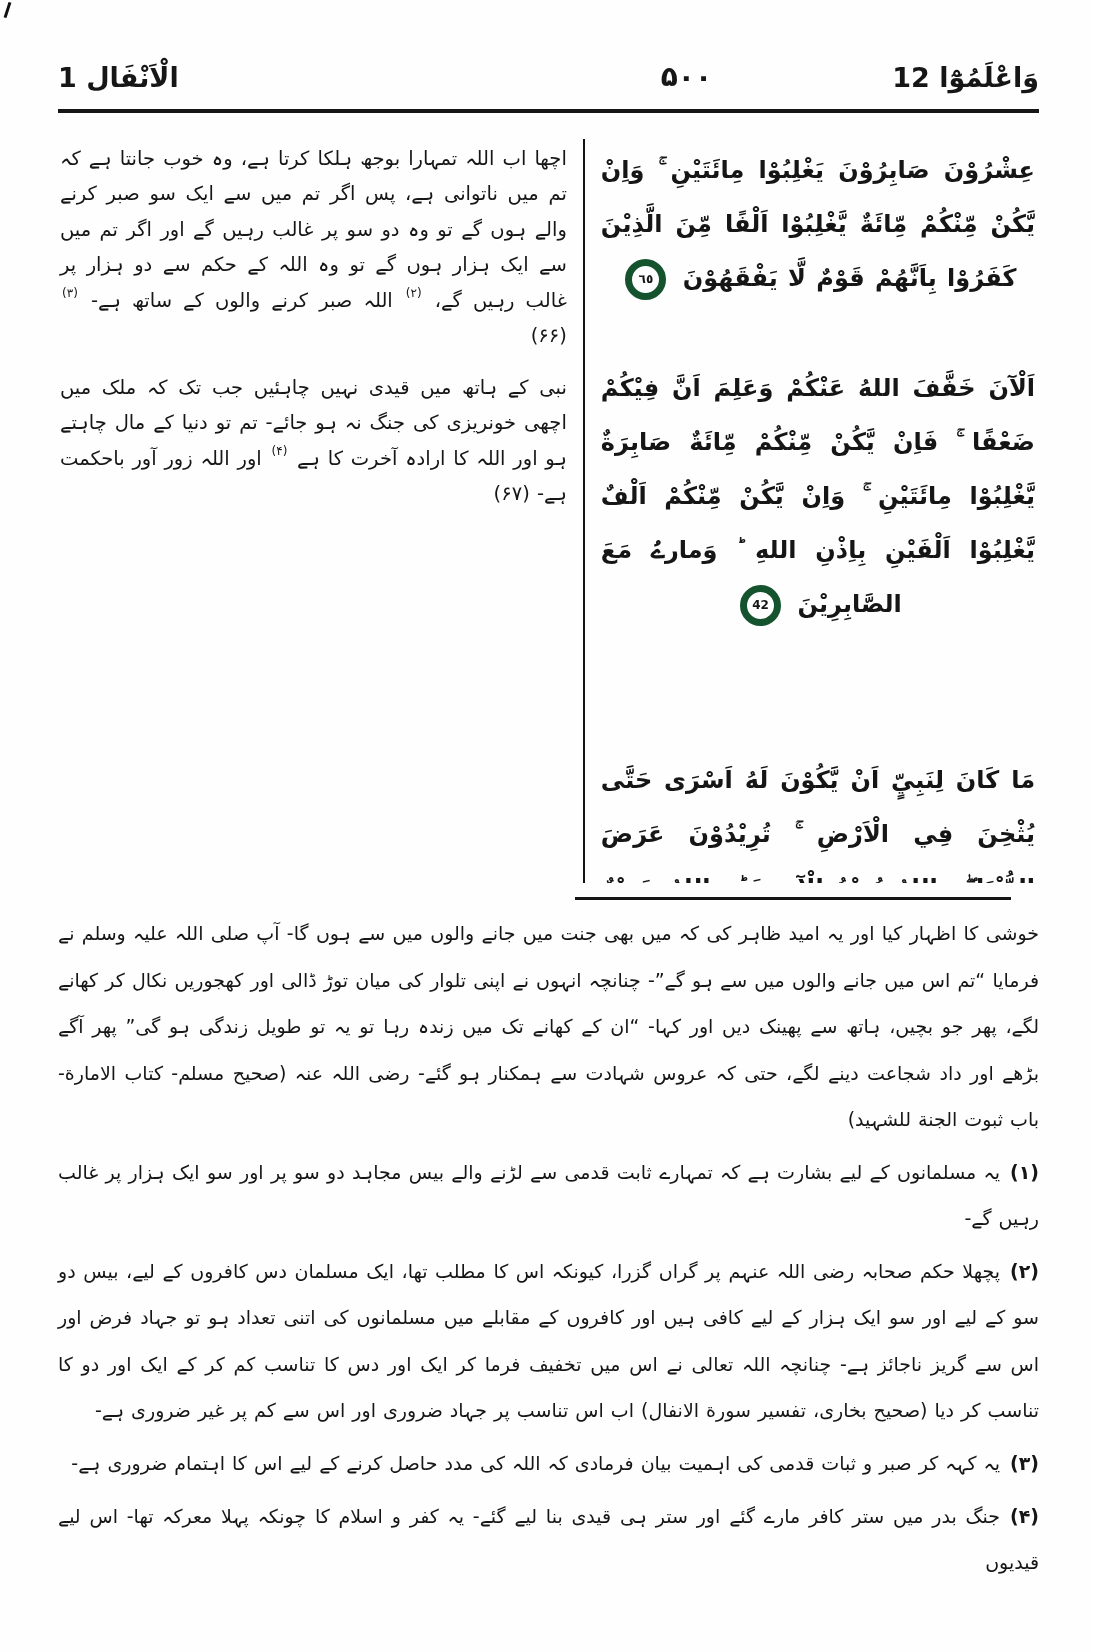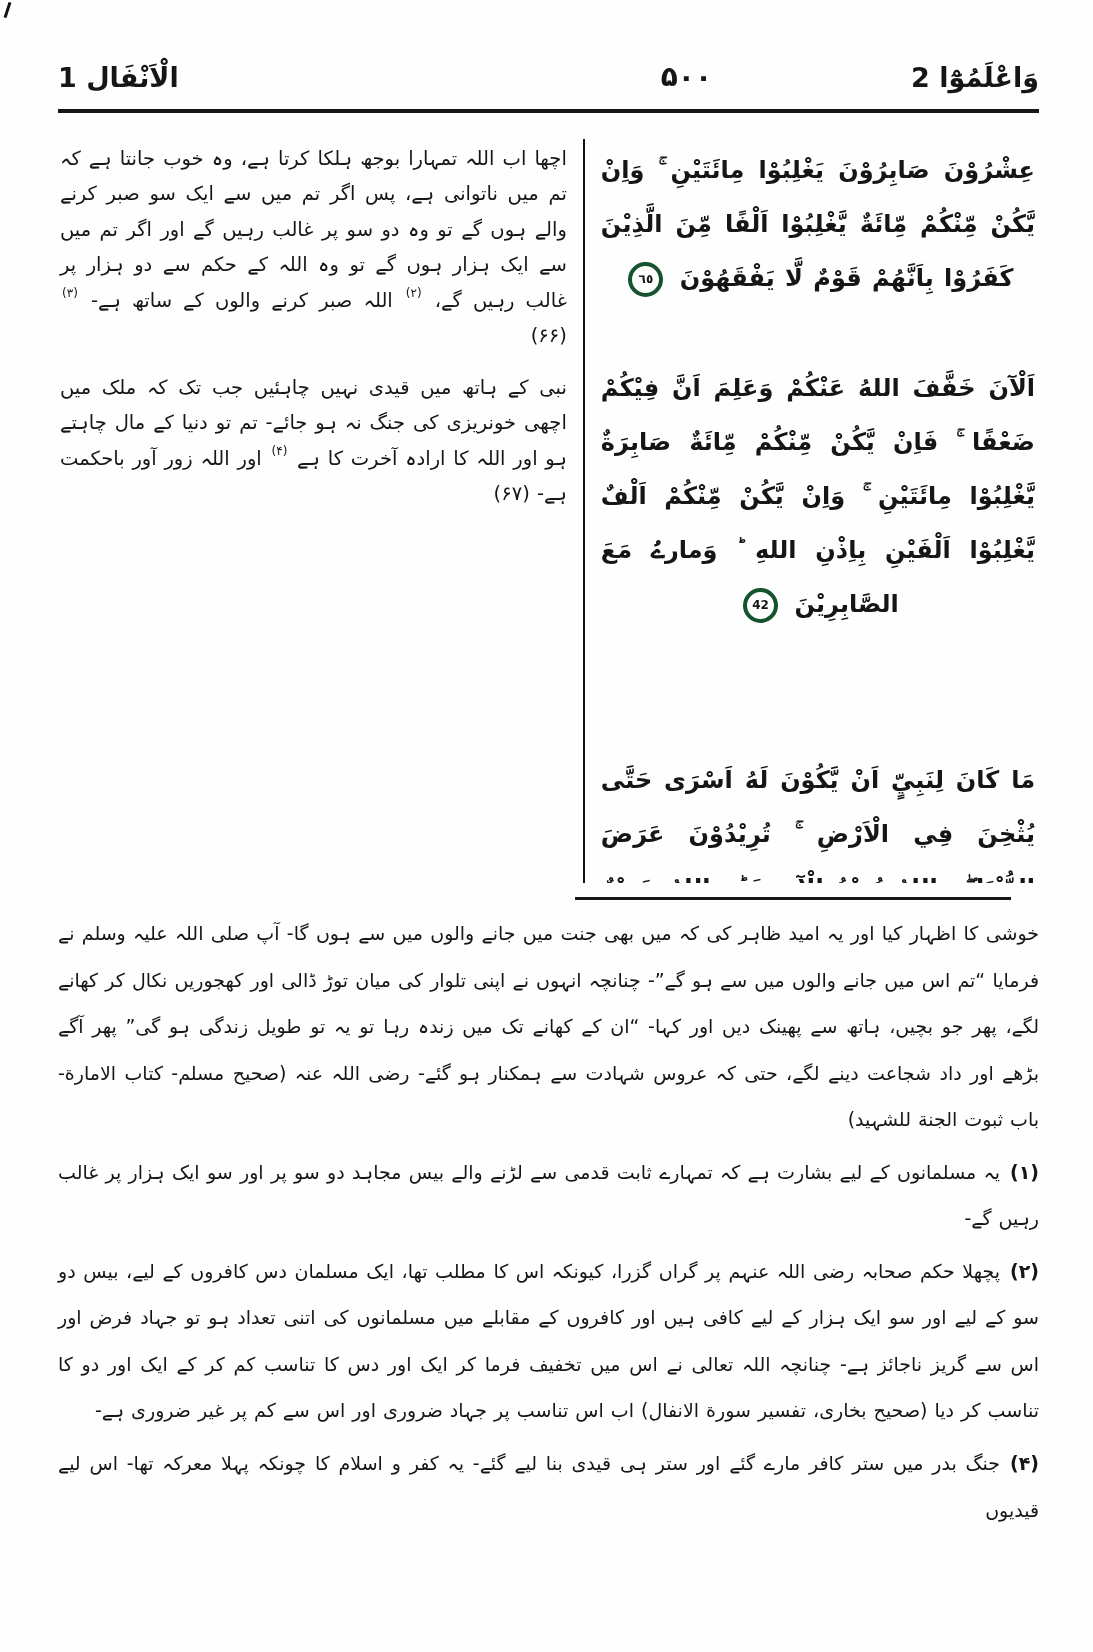--- a/index.html
+++ b/index.html
@@ -59,21 +59,21 @@
     line-height:2.25;
     text-align:justify;
     text-align-last:center;
     word-spacing:2px;
   }
   .verse.v0{margin-bottom:56px;}
   .verse.v1{margin-bottom:122px;}
   .aya-marker{
     display:inline-flex;align-items:center;justify-content:center;
     width:27px;height:27px;
-    border:4px solid #14532d;border-radius:50%;
+    border:7px solid #14532d;border-radius:50%;
     font-size:12px;font-weight:bold;
     vertical-align:middle;
     margin:0 6px;
   }
   .tpara{
     margin:0 0 16px 0;
     font-size:19.5px;
     line-height:1.82;
     text-align:justify;
     word-spacing:1px;
@@ -103,21 +103,21 @@
   }
 </style>
 </head>
 <body>
 
 <div class="page">
 
   <span class="corner-mark"></span>
 
   <header class="page-header">
-    <div class="h-cell juz-title">وَاعْلَمُوْٓا 2</div>
+    <div class="h-cell juz-title">وَاعْلَمُوْٓا 12</div>
     <div class="h-cell page-number">۵۰۰</div>
     <div class="h-cell surah-title">الْاَنْفَال 1</div>
   </header>
 
   <div class="header-rule"></div>
 
   <main class="columns">
     <section class="quran-col">
         <div class="verse v0"><span class="vtext">عِشْرُوْنَ صَابِرُوْنَ يَغْلِبُوْا مِائَتَيْنِ ۚ وَاِنْ يَّكُنْ مِّنْكُمْ مِّائَةٌ يَّغْلِبُوْا اَلْفًا مِّنَ الَّذِيْنَ كَفَرُوْا بِاَنَّهُمْ قَوْمٌ لَّا يَفْقَهُوْنَ</span> <span class="aya-marker">٦٥</span></div>
         <div class="verse v1"><span class="vtext">اَلْآنَ خَفَّفَ اللهُ عَنْكُمْ وَعَلِمَ اَنَّ فِيْكُمْ ضَعْفًا ۚ فَاِنْ يَّكُنْ مِّنْكُمْ مِّائَةٌ صَابِرَةٌ يَّغْلِبُوْا مِائَتَيْنِ ۚ وَاِنْ يَّكُنْ مِّنْكُمْ اَلْفٌ يَّغْلِبُوْا اَلْفَيْنِ بِاِذْنِ اللهِ ؕ وَمارےُ مَعَ الصَّابِرِيْنَ</span> <span class="aya-marker">42</span></div>
@@ -128,16 +128,17 @@
         <p class="tpara">نبی کے ہاتھ میں قیدی نہیں چاہئیں جب تک کہ ملک میں اچھی خونریزی کی جنگ نہ ہو جائے- تم تو دنیا کے مال چاہتے ہو اور اللہ کا ارادہ آخرت کا ہے <span class="fn-ref">(۴)</span> اور اللہ زور آور باحکمت ہے- (۶۷)</p>
       </section>
   </main>
 
   <div class="footnote-rule"></div>
 
   <section class="footnotes">
       <p class="fnote">خوشی کا اظہار کیا اور یہ امید ظاہر کی کہ میں بھی جنت میں جانے والوں میں سے ہوں گا- آپ صلی اللہ علیہ وسلم نے فرمایا “تم اس میں جانے والوں میں سے ہو گے”- چنانچہ انہوں نے اپنی تلوار کی میان توڑ ڈالی اور کھجوریں نکال کر کھانے لگے، پھر جو بچیں، ہاتھ سے پھینک دیں اور کہا- “ان کے کھانے تک میں زندہ رہا تو یہ تو طویل زندگی ہو گی” پھر آگے بڑھے اور داد شجاعت دینے لگے، حتی کہ عروس شہادت سے ہمکنار ہو گئے- رضی اللہ عنہ (صحیح مسلم- کتاب الامارة- باب ثبوت الجنة للشہید)</p>
       <p class="fnote"><span class="fn-label">(۱)</span>یہ مسلمانوں کے لیے بشارت ہے کہ تمہارے ثابت قدمی سے لڑنے والے بیس مجاہد دو سو پر اور سو ایک ہزار پر غالب رہیں گے-</p>
       <p class="fnote"><span class="fn-label">(۲)</span>پچھلا حکم صحابہ رضی اللہ عنہم پر گراں گزرا، کیونکہ اس کا مطلب تھا، ایک مسلمان دس کافروں کے لیے، بیس دو سو کے لیے اور سو ایک ہزار کے لیے کافی ہیں اور کافروں کے مقابلے میں مسلمانوں کی اتنی تعداد ہو تو جہاد فرض اور اس سے گریز ناجائز ہے- چنانچہ اللہ تعالی نے اس میں تخفیف فرما کر ایک اور دس کا تناسب کم کر کے ایک اور دو کا تناسب کر دیا (صحیح بخاری، تفسیر سورة الانفال) اب اس تناسب پر جہاد ضروری اور اس سے کم پر غیر ضروری ہے-</p>
+      <p class="fnote"><span class="fn-label">(۳)</span>یہ کہہ کر صبر و ثبات قدمی کی اہمیت بیان فرمادی کہ اللہ کی مدد حاصل کرنے کے لیے اس کا اہتمام ضروری ہے-</p>
       <p class="fnote"><span class="fn-label">(۴)</span>جنگ بدر میں ستر کافر مارے گئے اور ستر ہی قیدی بنا لیے گئے- یہ کفر و اسلام کا چونکہ پہلا معرکہ تھا- اس لیے قیدیوں</p>
     </section>
 
 </div>
 
 </body></html>

